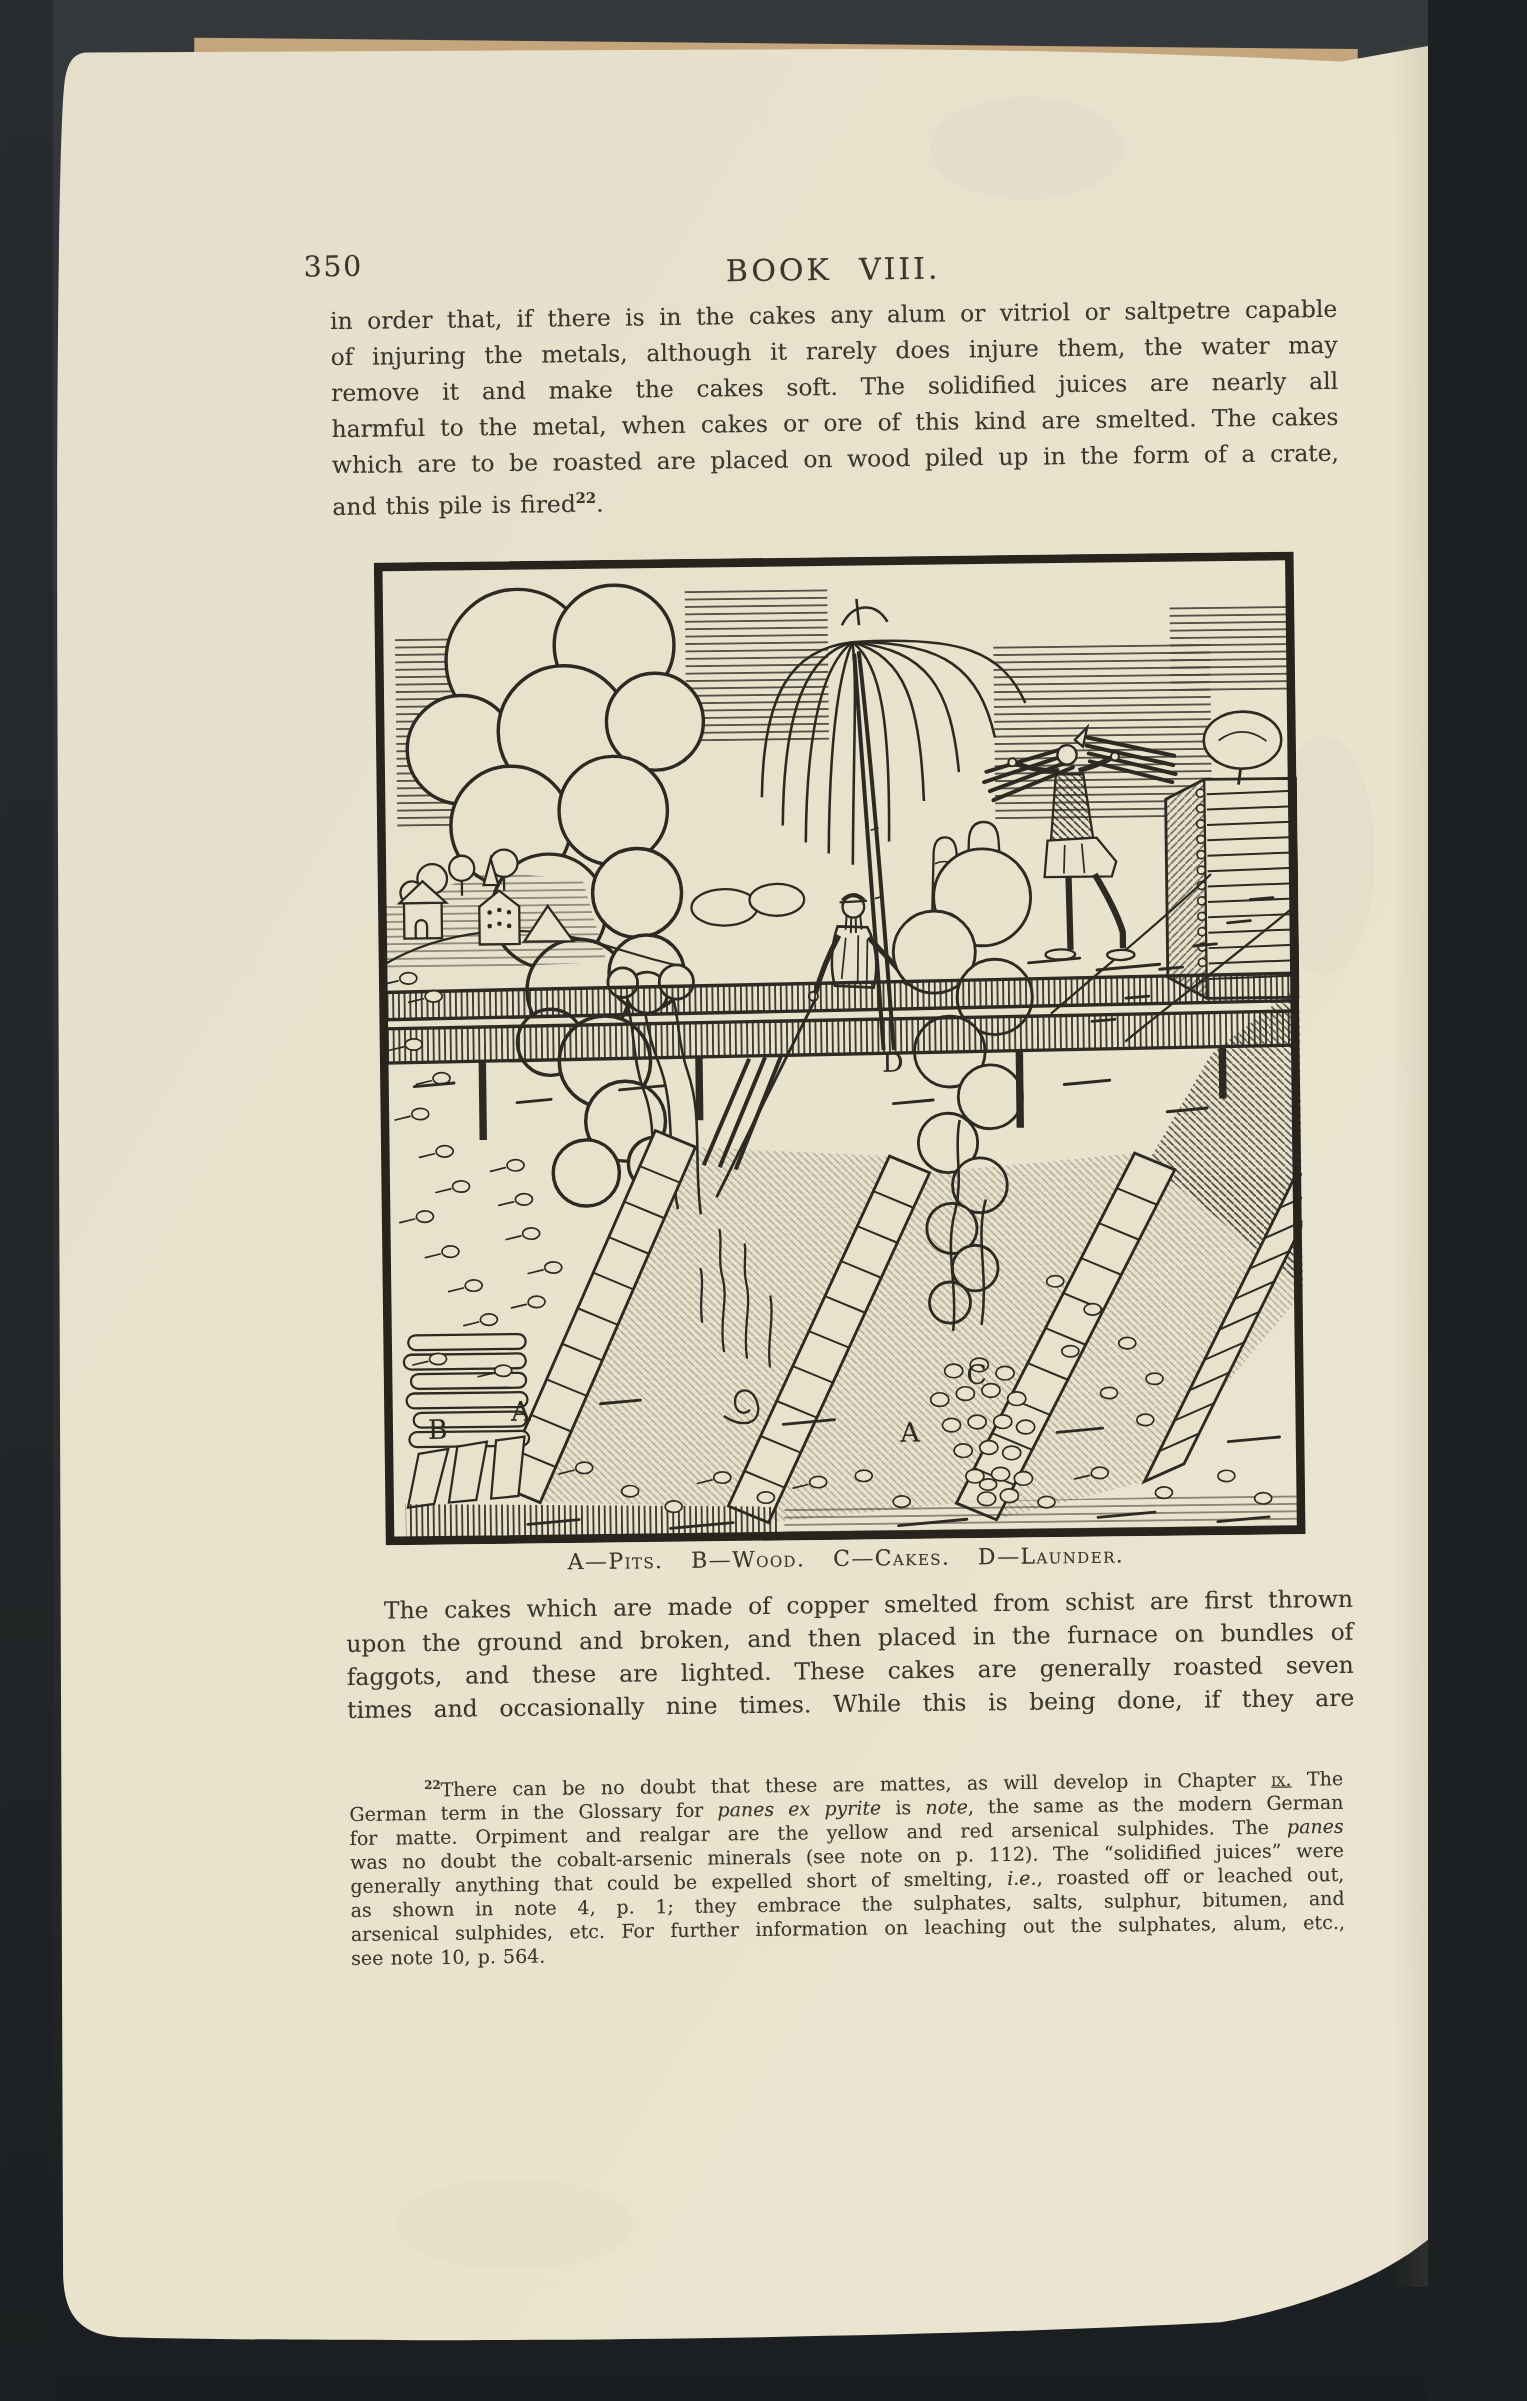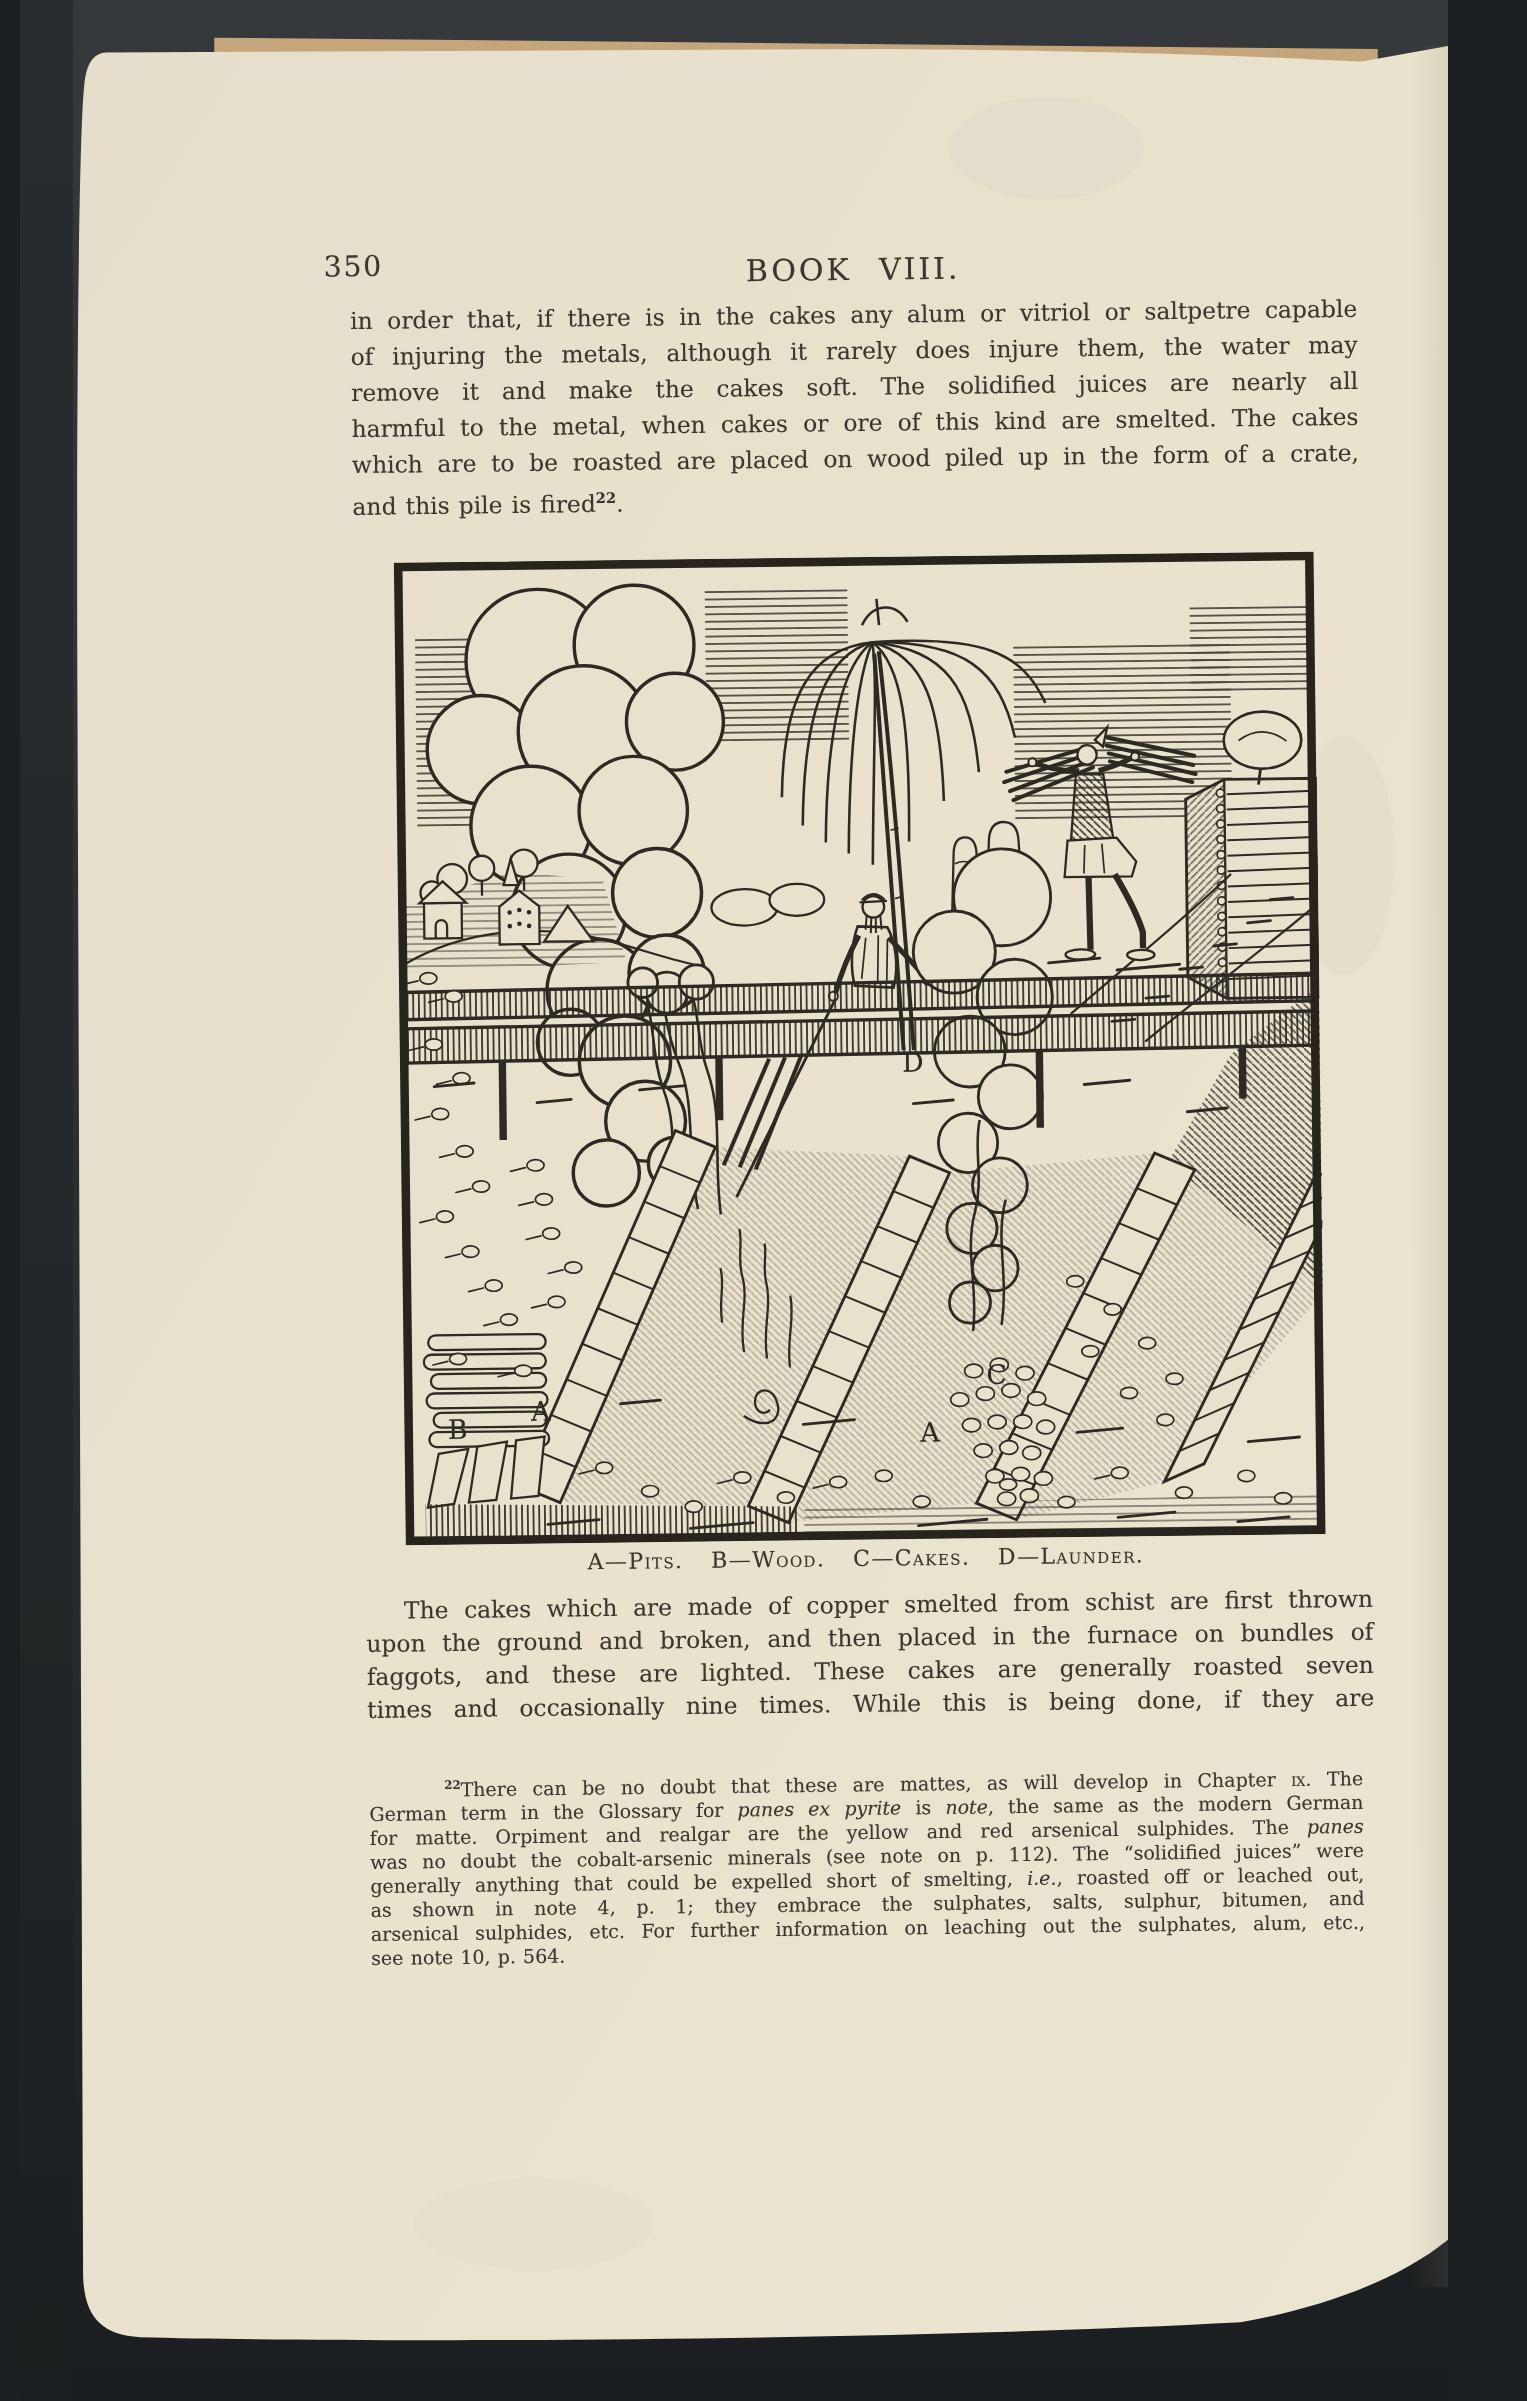--- a/index.html
+++ b/index.html
@@ -1,17 +1,17 @@
 <!DOCTYPE html>
 <html style="font-size:9px"><head>
 <meta charset="utf-8">
 <style>
   html,body{margin:0;padding:0;background:#1d2022;}
   #stage{position:relative;width:1428px;height:2401px;overflow:hidden;
-         background:#26292b;font-family:"DejaVu Serif",serif;margin-left:20px;}
+         background:#26292b;font-family:"DejaVu Serif",serif;}
   #bg{position:absolute;left:0;top:0;}
   #print{position:absolute;left:0;top:0;width:1528px;height:2401px;
          transform:rotate(-0.7deg);transform-origin:753px 1198px;
          color:#3a372f;text-shadow:0 0 0.7px rgba(55,50,42,.35);}
   .abs{position:absolute;}
   #page-number{left:315px;top:245px;font-size:28.5px;letter-spacing:1.7px;}
   #running-header{left:341px;top:253px;width:1007px;text-align:center;
                   font-size:30px;letter-spacing:2.9px;word-spacing:15px;}
   #para1{left:341px;top:298px;width:1007px;font-size:23.4px;line-height:36px;word-spacing:1.7px;}
   #para2{left:341px;top:1590px;width:1007px;font-size:23.4px;line-height:33px;word-spacing:1.7px;}
@@ -19,21 +19,21 @@
   .jl.last{text-align-last:left;}
   .indent{padding-left:38px;}
   #caption{left:381px;top:1547px;width:921px;text-align:center;font-size:22px;
            font-variant:small-caps;letter-spacing:1.4px;}
   .cap-item{display:inline-block;margin:0 9.7px;}
   #footnote{left:342px;top:1769px;width:994px;font-size:19px;line-height:24px;word-spacing:1.1px;}
   .fline{display:block;text-align:justify;text-align-last:justify;}
   .fline.last{text-align-last:left;}
   .fnindent{padding-left:75px;}
   .it{font-style:italic;}
-  .sc{font-variant:small-caps;}
+  .sc{font-variant:small-caps;text-decoration:underline;}
   sup{font-size:62%;vertical-align:super;letter-spacing:0;font-weight:bold;}
   #figure{left:381px;top:558px;width:921px;height:983px;}
   #fig{width:100%;height:100%;display:block;}
   #fig text{font-family:"DejaVu Serif",serif;font-size:47px;fill:#2d2a23;}
 </style>
 </head>
 <body>
 
 <div id="stage">
 

